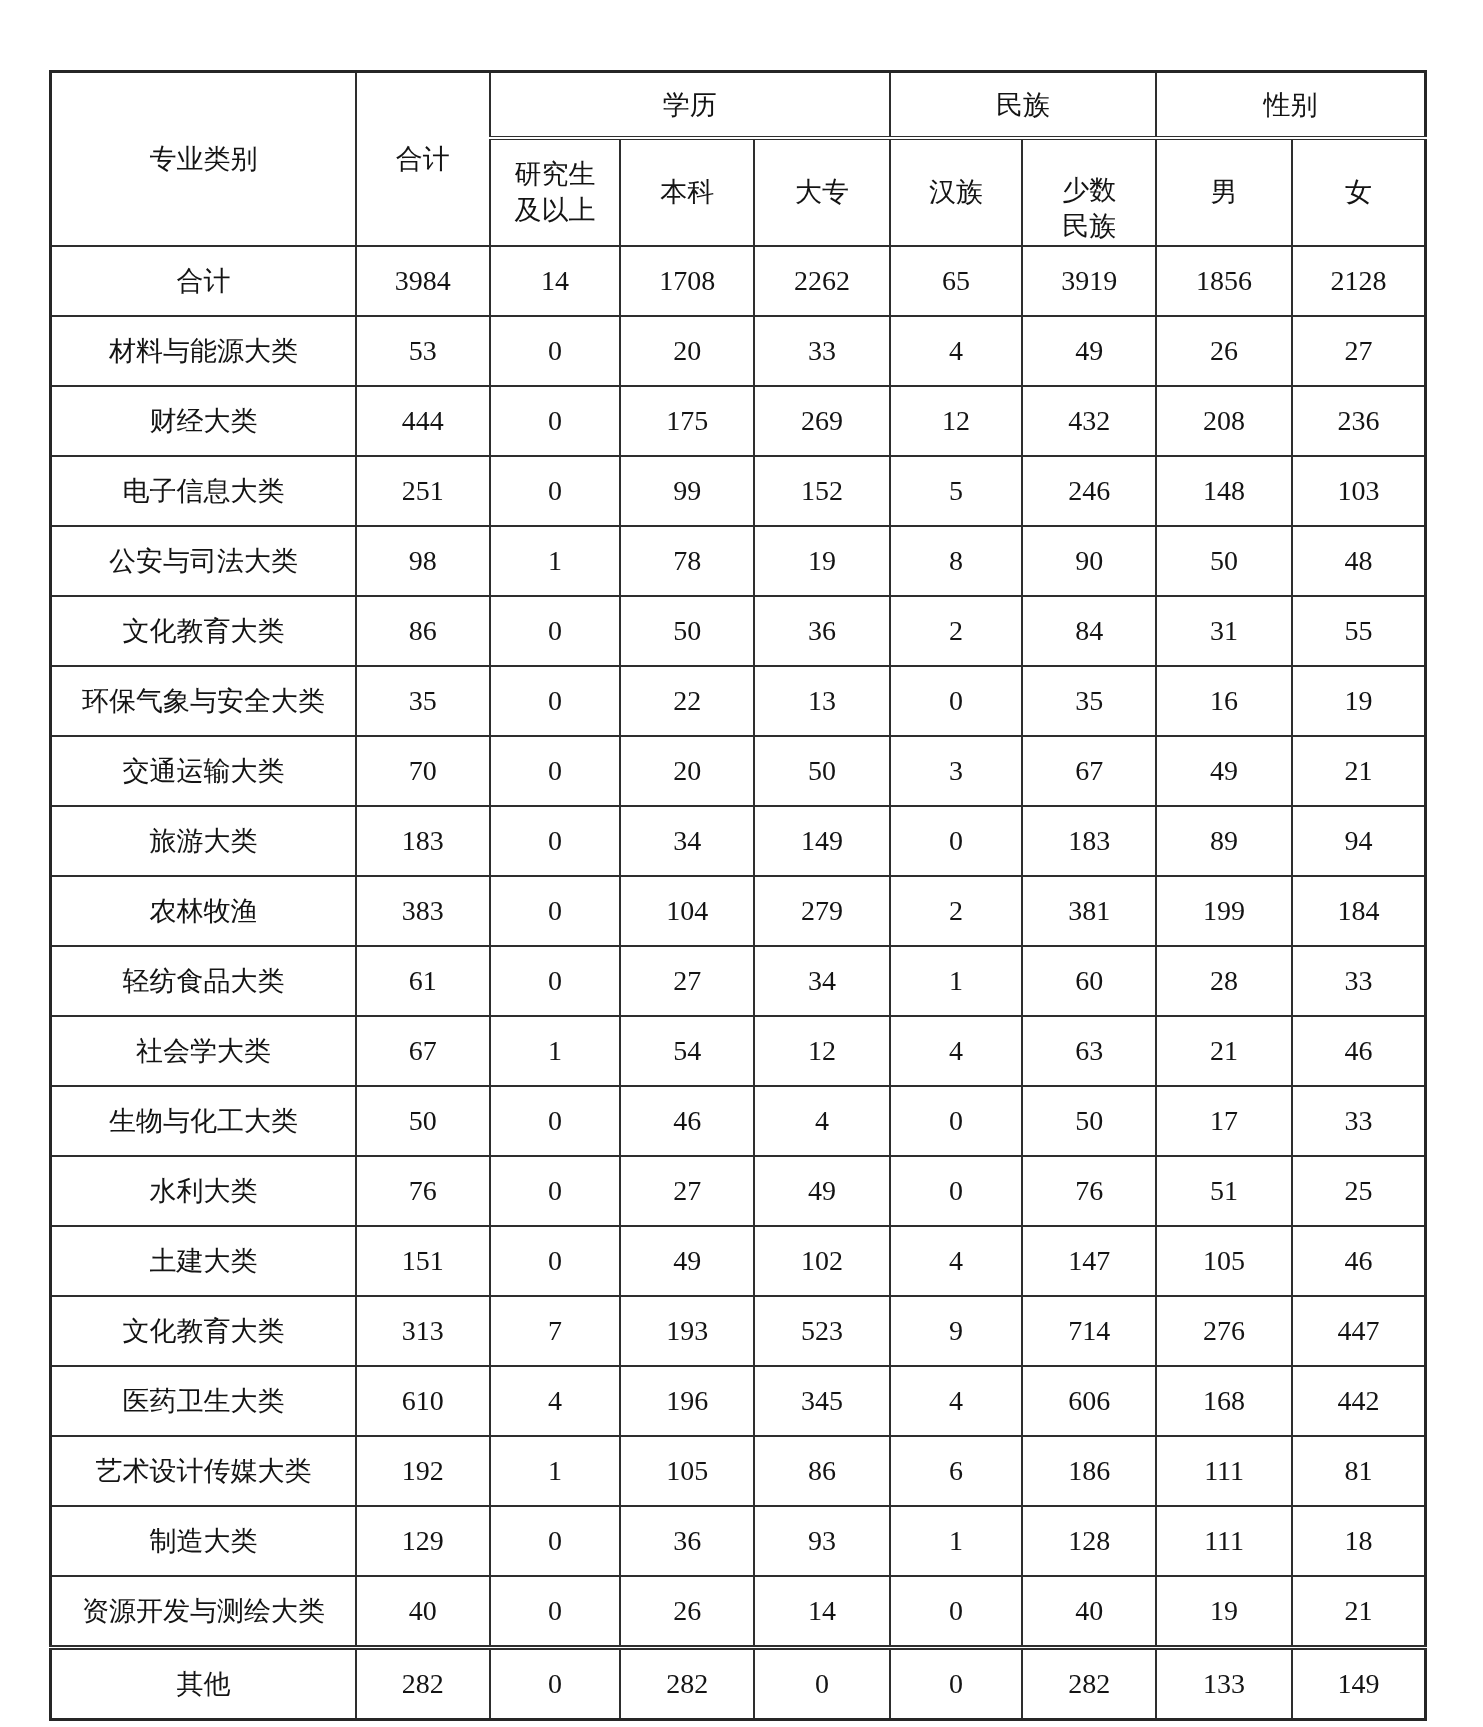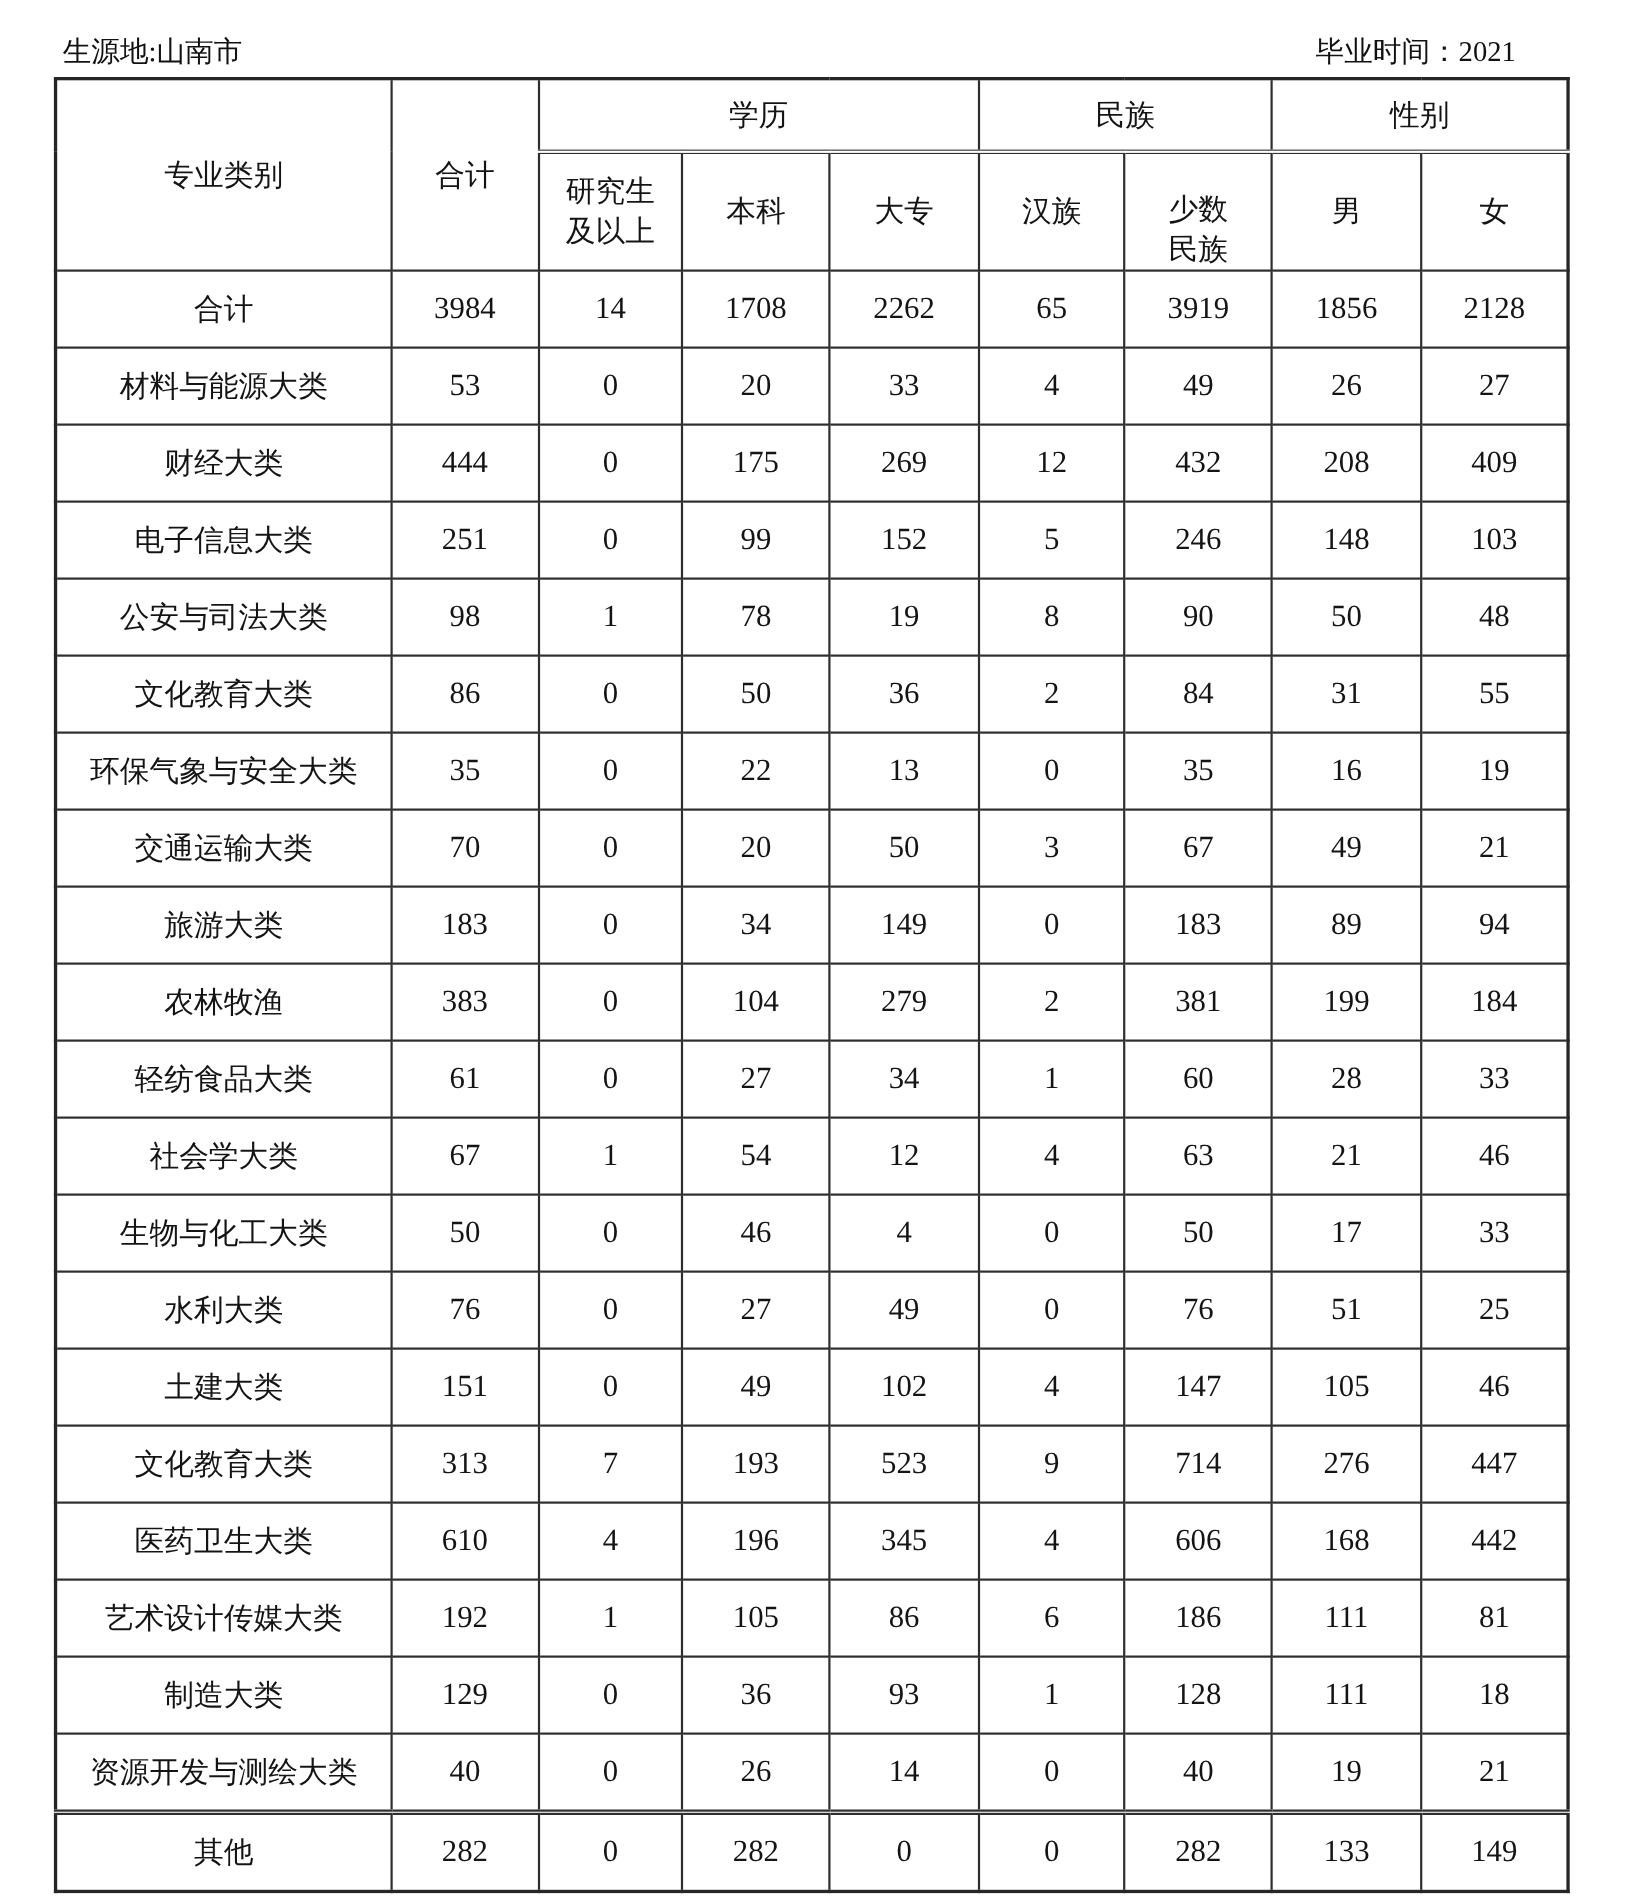--- a/index.html
+++ b/index.html
@@ -48,24 +48,20 @@
   tbody td.cat { font-size: 27px; }
   tbody tr:last-child td { border-top: 5px double #2e2e2e; }
   .wrap3 { display: inline-block; width: 3.05em; line-height: 1.35; text-align: center; }
   .wrap2 { display: inline-block; width: 2.05em; line-height: 1.35; margin-top: 32px; }
 </style>
 </head>
 <body>
 
 <div class="page">
 
-  <div class="meta">
-    <span>生源地:山南市</span>
-    <span>毕业时间：2021</span>
-  </div>
 
   <table class="stats">
     <colgroup>
       <col style="width:22.2%">
       <col style="width:9.73%">
       <col style="width:9.51%">
       <col style="width:9.73%">
       <col style="width:9.87%">
       <col style="width:9.65%">
       <col style="width:9.73%">
@@ -115,21 +111,21 @@
         </tr>
         <tr>
           <td class="cat">财经大类</td>
           <td>444</td>
           <td>0</td>
           <td>175</td>
           <td>269</td>
           <td>12</td>
           <td>432</td>
           <td>208</td>
-          <td>409</td>
+          <td>236</td>
         </tr>
         <tr>
           <td class="cat">电子信息大类</td>
           <td>251</td>
           <td>0</td>
           <td>99</td>
           <td>152</td>
           <td>5</td>
           <td>246</td>
           <td>148</td>

